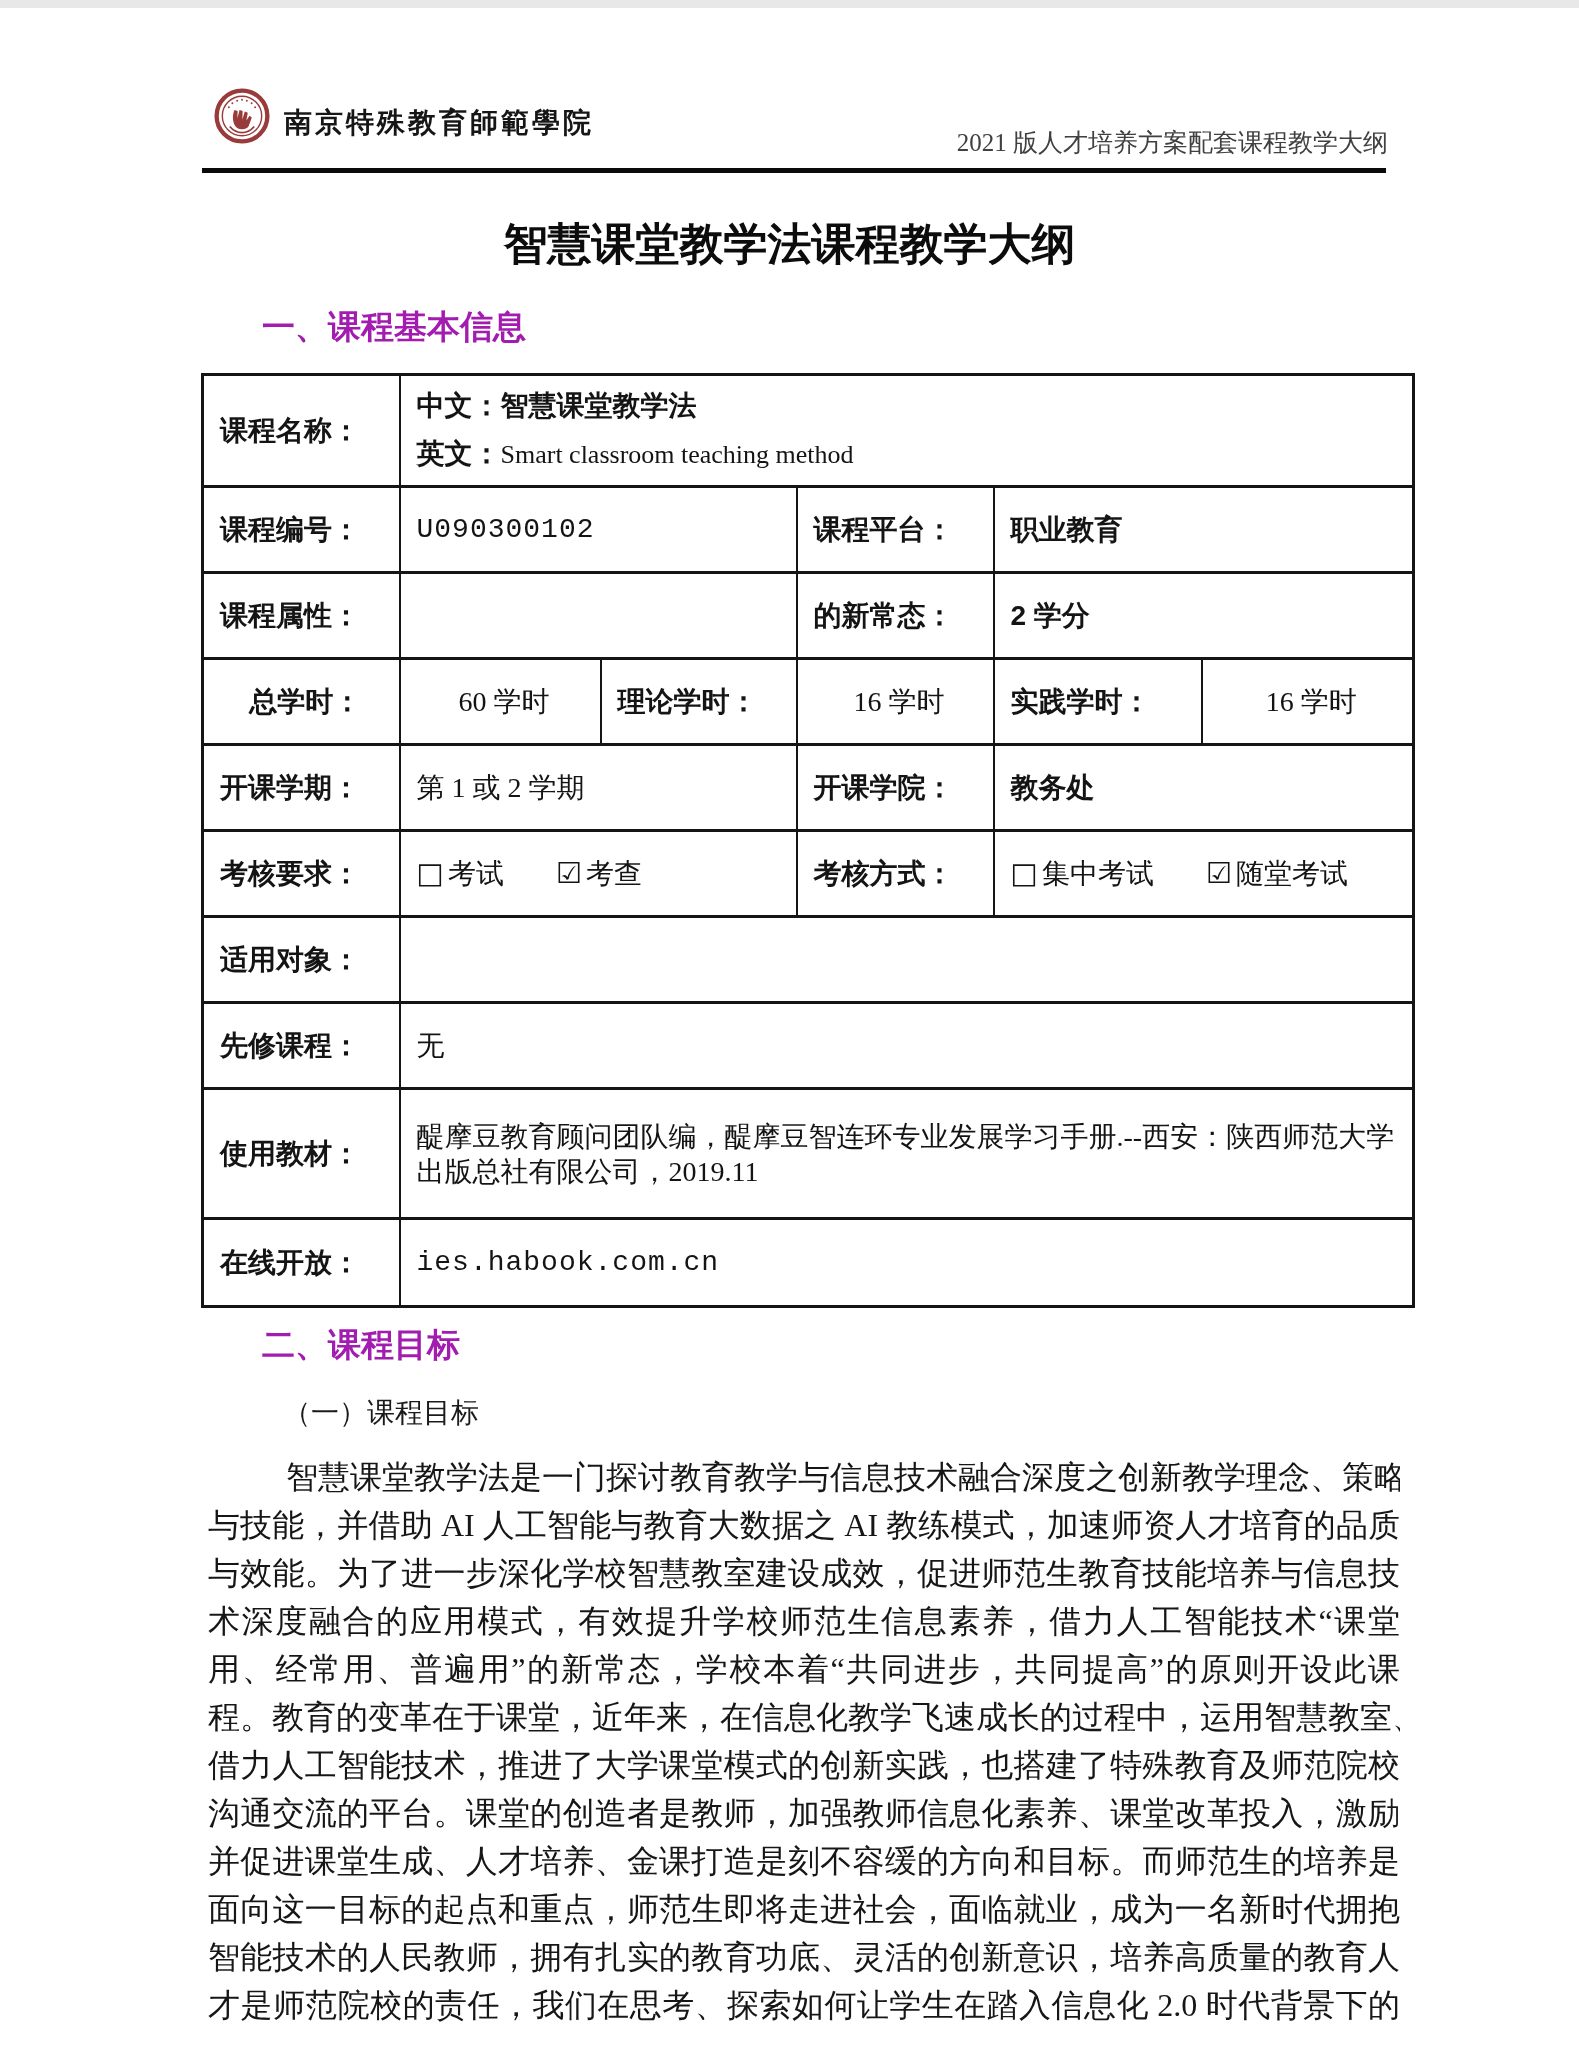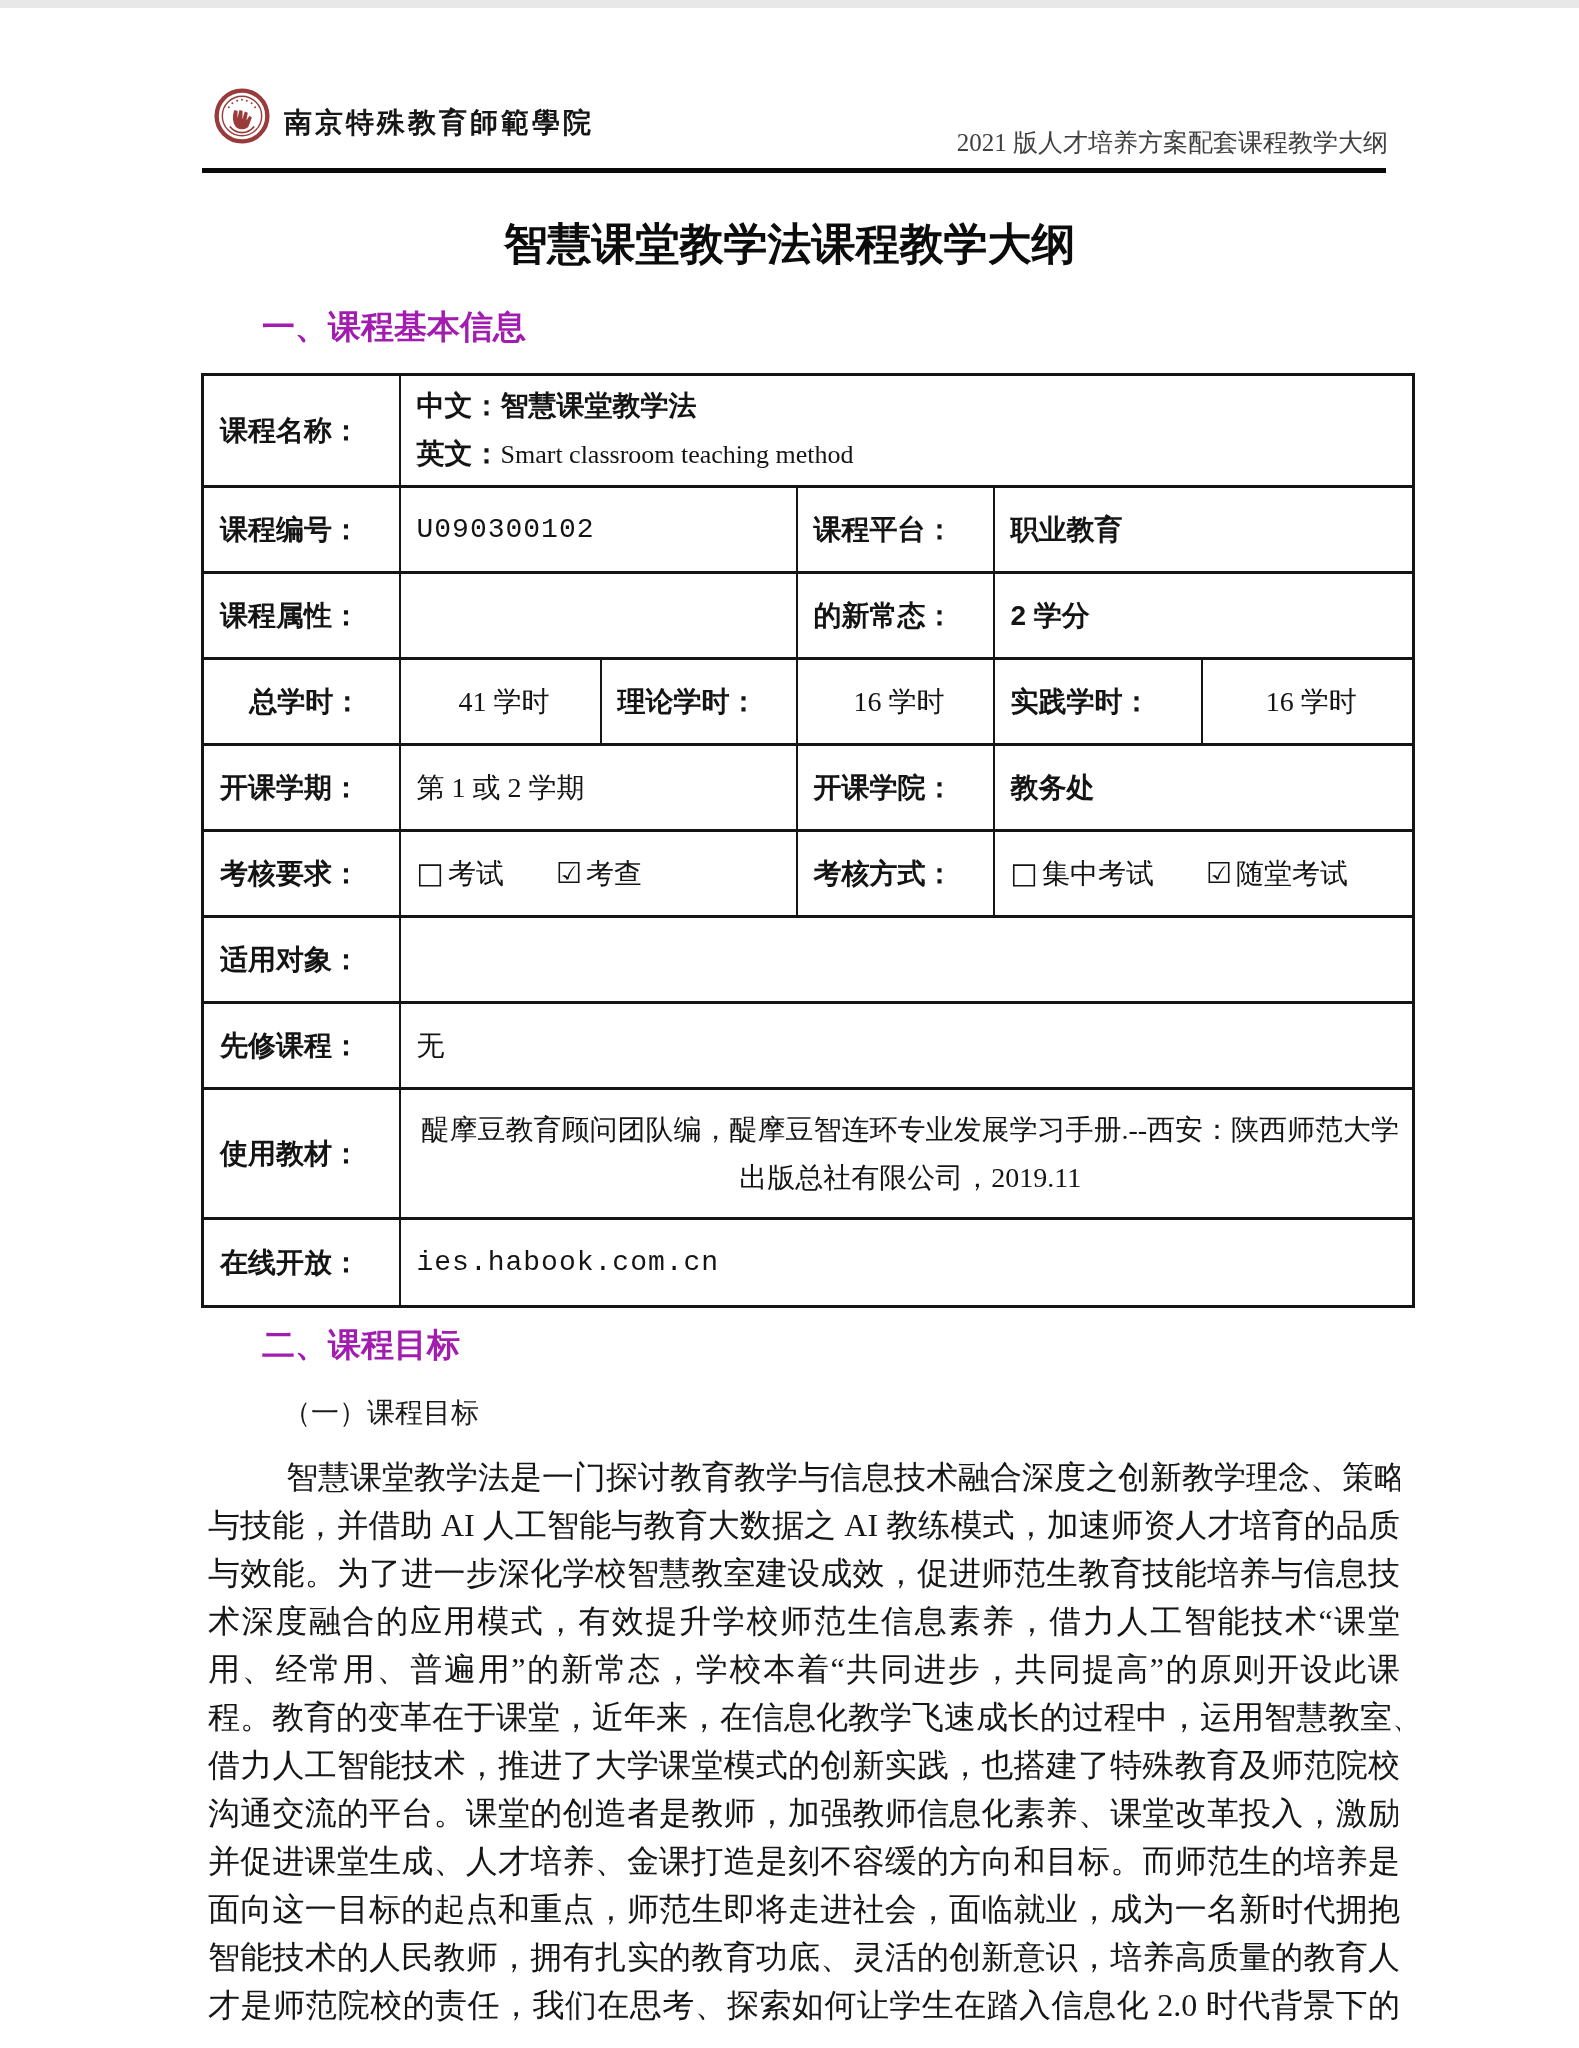--- a/index.html
+++ b/index.html
@@ -60,21 +60,21 @@
   tr.rh-name  { height:112px; }
   tr.rh-std   { height:86px;  }
   tr.rh-book  { height:130px; }
   tr.rh-last  { height:88px;  }
   .cell-label { font-size:27px; color:#0d0d0d; }
   .cell-center { text-align:center; padding-left:2px; }
   .name-line { line-height:48px; white-space:nowrap; }
   .name-line .en-val { font-size:26px; font-weight:400; font-family:"Liberation Serif", serif; }
   .val-pad { padding-left:24px; }
   .code-val { font-size:27px; letter-spacing:1px; }
-  .book-val { line-height:48px; font-size:28px;text-align:center; }
+  .book-val { line-height:35px; font-size:28px; }
   .url-val  { font-size:26px; letter-spacing:1px; }
   .opt-group { display:flex; align-items:center; }
   .opt { display:flex; align-items:center; white-space:nowrap; }
   .opt + .opt { margin-left:52px; }
   .opt .box { font-family:"DejaVu Sans", sans-serif; font-size:29px; margin-right:4px; line-height:1; }
   .opt .txt { font-size:28px; }
 
   
   .para {
     position:absolute; left:208px; top:1445px; width:1192px;
@@ -139,21 +139,21 @@
       <td colspan="2" class="hei val-pad">职业教育</td>
     </tr>
     <tr class="rh-std">
       <td class="cell-label hei">课程属性：</td>
       <td colspan="2"></td>
       <td class="cell-label hei">的新常态：</td>
       <td colspan="2" class="hei val-pad">2 学分</td>
     </tr>
     <tr class="rh-std">
       <td class="cell-label hei cell-center">总学时：</td>
-      <td class="song cell-center">41 学时</td>
+      <td class="song cell-center">60 学时</td>
       <td class="cell-label hei">理论学时：</td>
       <td class="song cell-center">16 学时</td>
       <td class="cell-label hei">实践学时：</td>
       <td class="song cell-center">16 学时</td>
     </tr>
     <tr class="rh-std">
       <td class="cell-label hei">开课学期：</td>
       <td colspan="2" class="song val-pad">第 1 或 2 学期</td>
       <td class="cell-label hei">开课学院：</td>
       <td colspan="2" class="hei val-pad">教务处</td>

